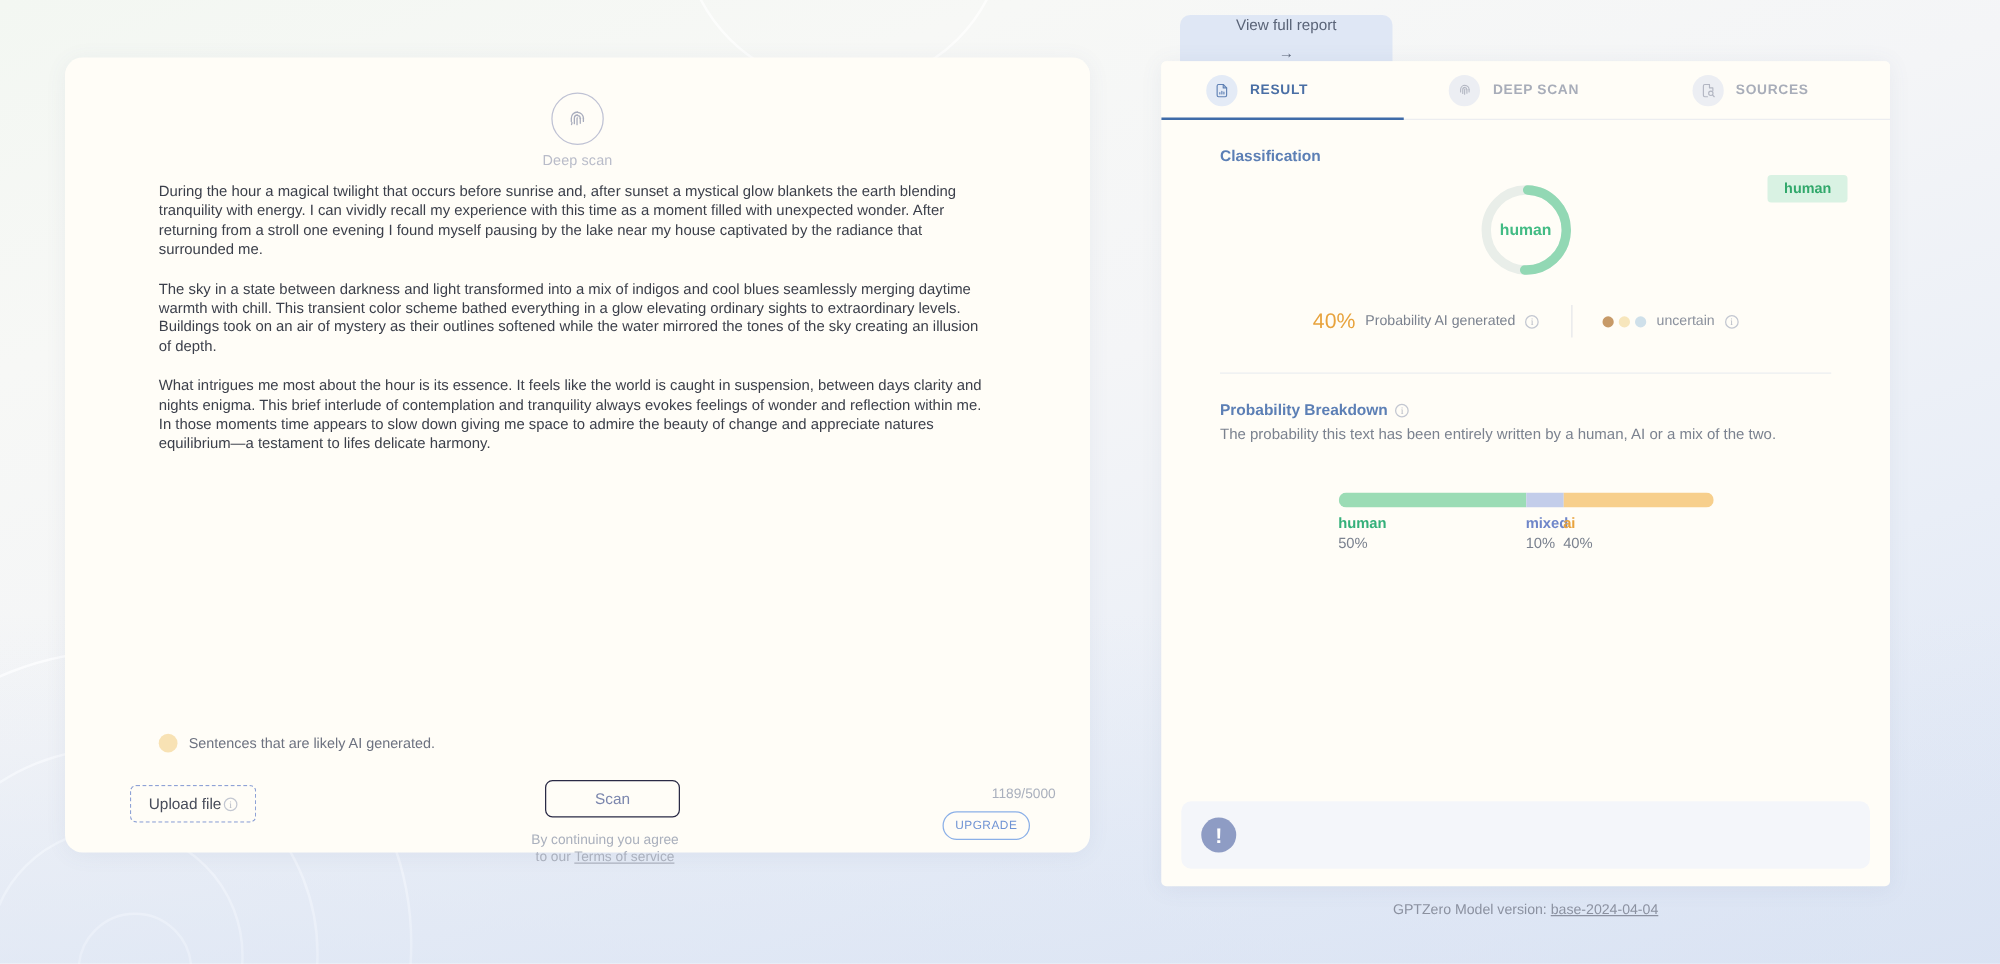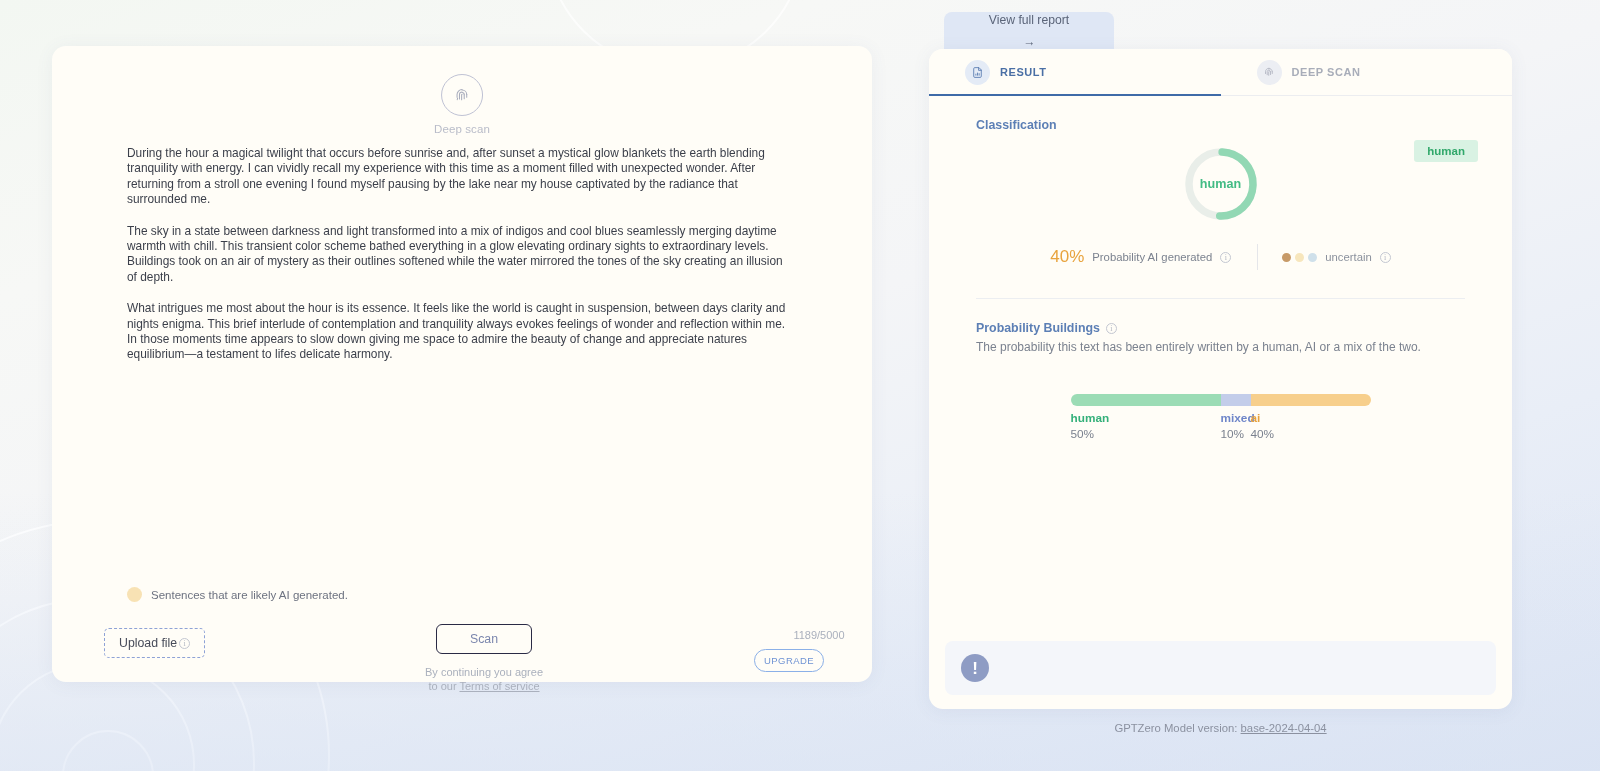--- a/index.html
+++ b/index.html
@@ -76,21 +76,21 @@
     position: absolute; left: 52px; top: 4px;
     border: 1.5px dashed #8ea2d6;
     border-radius: 5px;
     padding: 7px 14px;
     display: flex; align-items: center; gap: 2px;
     font-size: 12.3px; color: #474b59;
     cursor: pointer; background: transparent;
   }
   .scan-btn {
     position: absolute; left: 384px; top: 0px;
-    width: 96px; height: 30px;
+    width: 108px; height: 30px;
     border: 1.6px solid #2a2a45;
     border-radius: 6px;
     background: transparent;
     color: #7b86ad; font-size: 12.3px;
     display: flex; align-items: center; justify-content: center;
     cursor: pointer;
   }
   .terms {
     position: absolute; left: 330px; top: 41px; width: 204px;
     text-align: center; font-size: 11px; color: #aab0bd; line-height: 14px;
@@ -115,21 +115,21 @@
     width: 170px; height: 38px;
     background: #dfe7f5;
     border-radius: 8px 8px 0 0;
     display: flex; align-items: center; justify-content: center; gap: 8px;
     font-size: 12.2px; color: #5a6478; cursor: pointer; flex-direction: column;
   }
   .right-card {
     position: absolute; left: 929px; top: 49px;
     width: 583px; height: 660px;
     background: #fffdf7;
-    border-radius: 14px;
+    border-radius: 4px;
     box-shadow: 0 2px 18px rgba(90,105,140,0.08);
     overflow: hidden;
   }
   .tabs {
     display: flex; height: 47px;
     border-bottom: 1px solid #ecedf0;
     background: #fffdf7;
   }
   .tab {
     flex: 1; display: flex; align-items: center; gap: 10px;
@@ -311,20 +311,31 @@
           <path d="M12 11.1c-.3 0-.5.2-.5.5v6.1"></path>
           <path d="M14.6 11.6c0-1.4-1.2-2.6-2.6-2.6"></path>
           <path d="M14.6 11.6v4.8"></path>
           <path d="M17.6 11.5c0-3.1-2.5-5.6-5.6-5.6"></path>
           <path d="M17.6 11.5v3.1"></path>
         </svg>
       </span>
       <span class="tab-lbl">DEEP SCAN</span>
     </div>
 
+    <div class="tab">
+      <span class="tab-ico">
+        <svg width="13" height="13" viewBox="0 0 24 24" fill="none" stroke="#b2b6c2" stroke-width="1.7" stroke-linecap="round" stroke-linejoin="round">
+          <path d="M14 3H7a2 2 0 0 0-2 2v14a2 2 0 0 0 2 2h4"></path>
+          <path d="M14 3v5h5v4"></path>
+          <circle cx="16" cy="16" r="3.2"></circle>
+          <path d="M18.4 18.4L21 21"></path>
+        </svg>
+      </span>
+      <span class="tab-lbl">SOURCES</span>
+    </div>
   </div>
 
   <div class="section">
     <div class="sec-title">Classification</div>
     <div class="human-badge">human</div>
 
     <div class="donut-wrap">
       <div class="donut">
         <svg width="76" height="76" viewBox="0 0 76 76">
           <circle cx="38" cy="38" r="32" fill="none" stroke="#e9eee9" stroke-width="7.5"></circle>
@@ -350,21 +361,21 @@
         <span class="unc-lbl">uncertain</span>
         <i class="info-i">i</i>
       </div>
     </div>
 
     <div class="hdiv"></div>
   </div>
 
   <div class="section">
     <div class="sec-title">
-      <span>Probability Buildings</span>
+      <span>Probability Breakdown</span>
       <i class="info-i">i</i>
     </div>
     <div class="sec-sub" style="max-width:470px">The probability this text has been entirely written by a human, AI or a mix of the two.</div>
 
     <div class="bar-wrap">
       <div class="bar" id="breakdown-bar">
           <div class="seg" style="width: 50%; background: rgb(155, 220, 181);"></div>
           <div class="seg" style="width: 10%; background: rgb(195, 205, 234);"></div>
           <div class="seg" style="width: 40%; background: rgb(247, 207, 140);"></div>
         </div>

